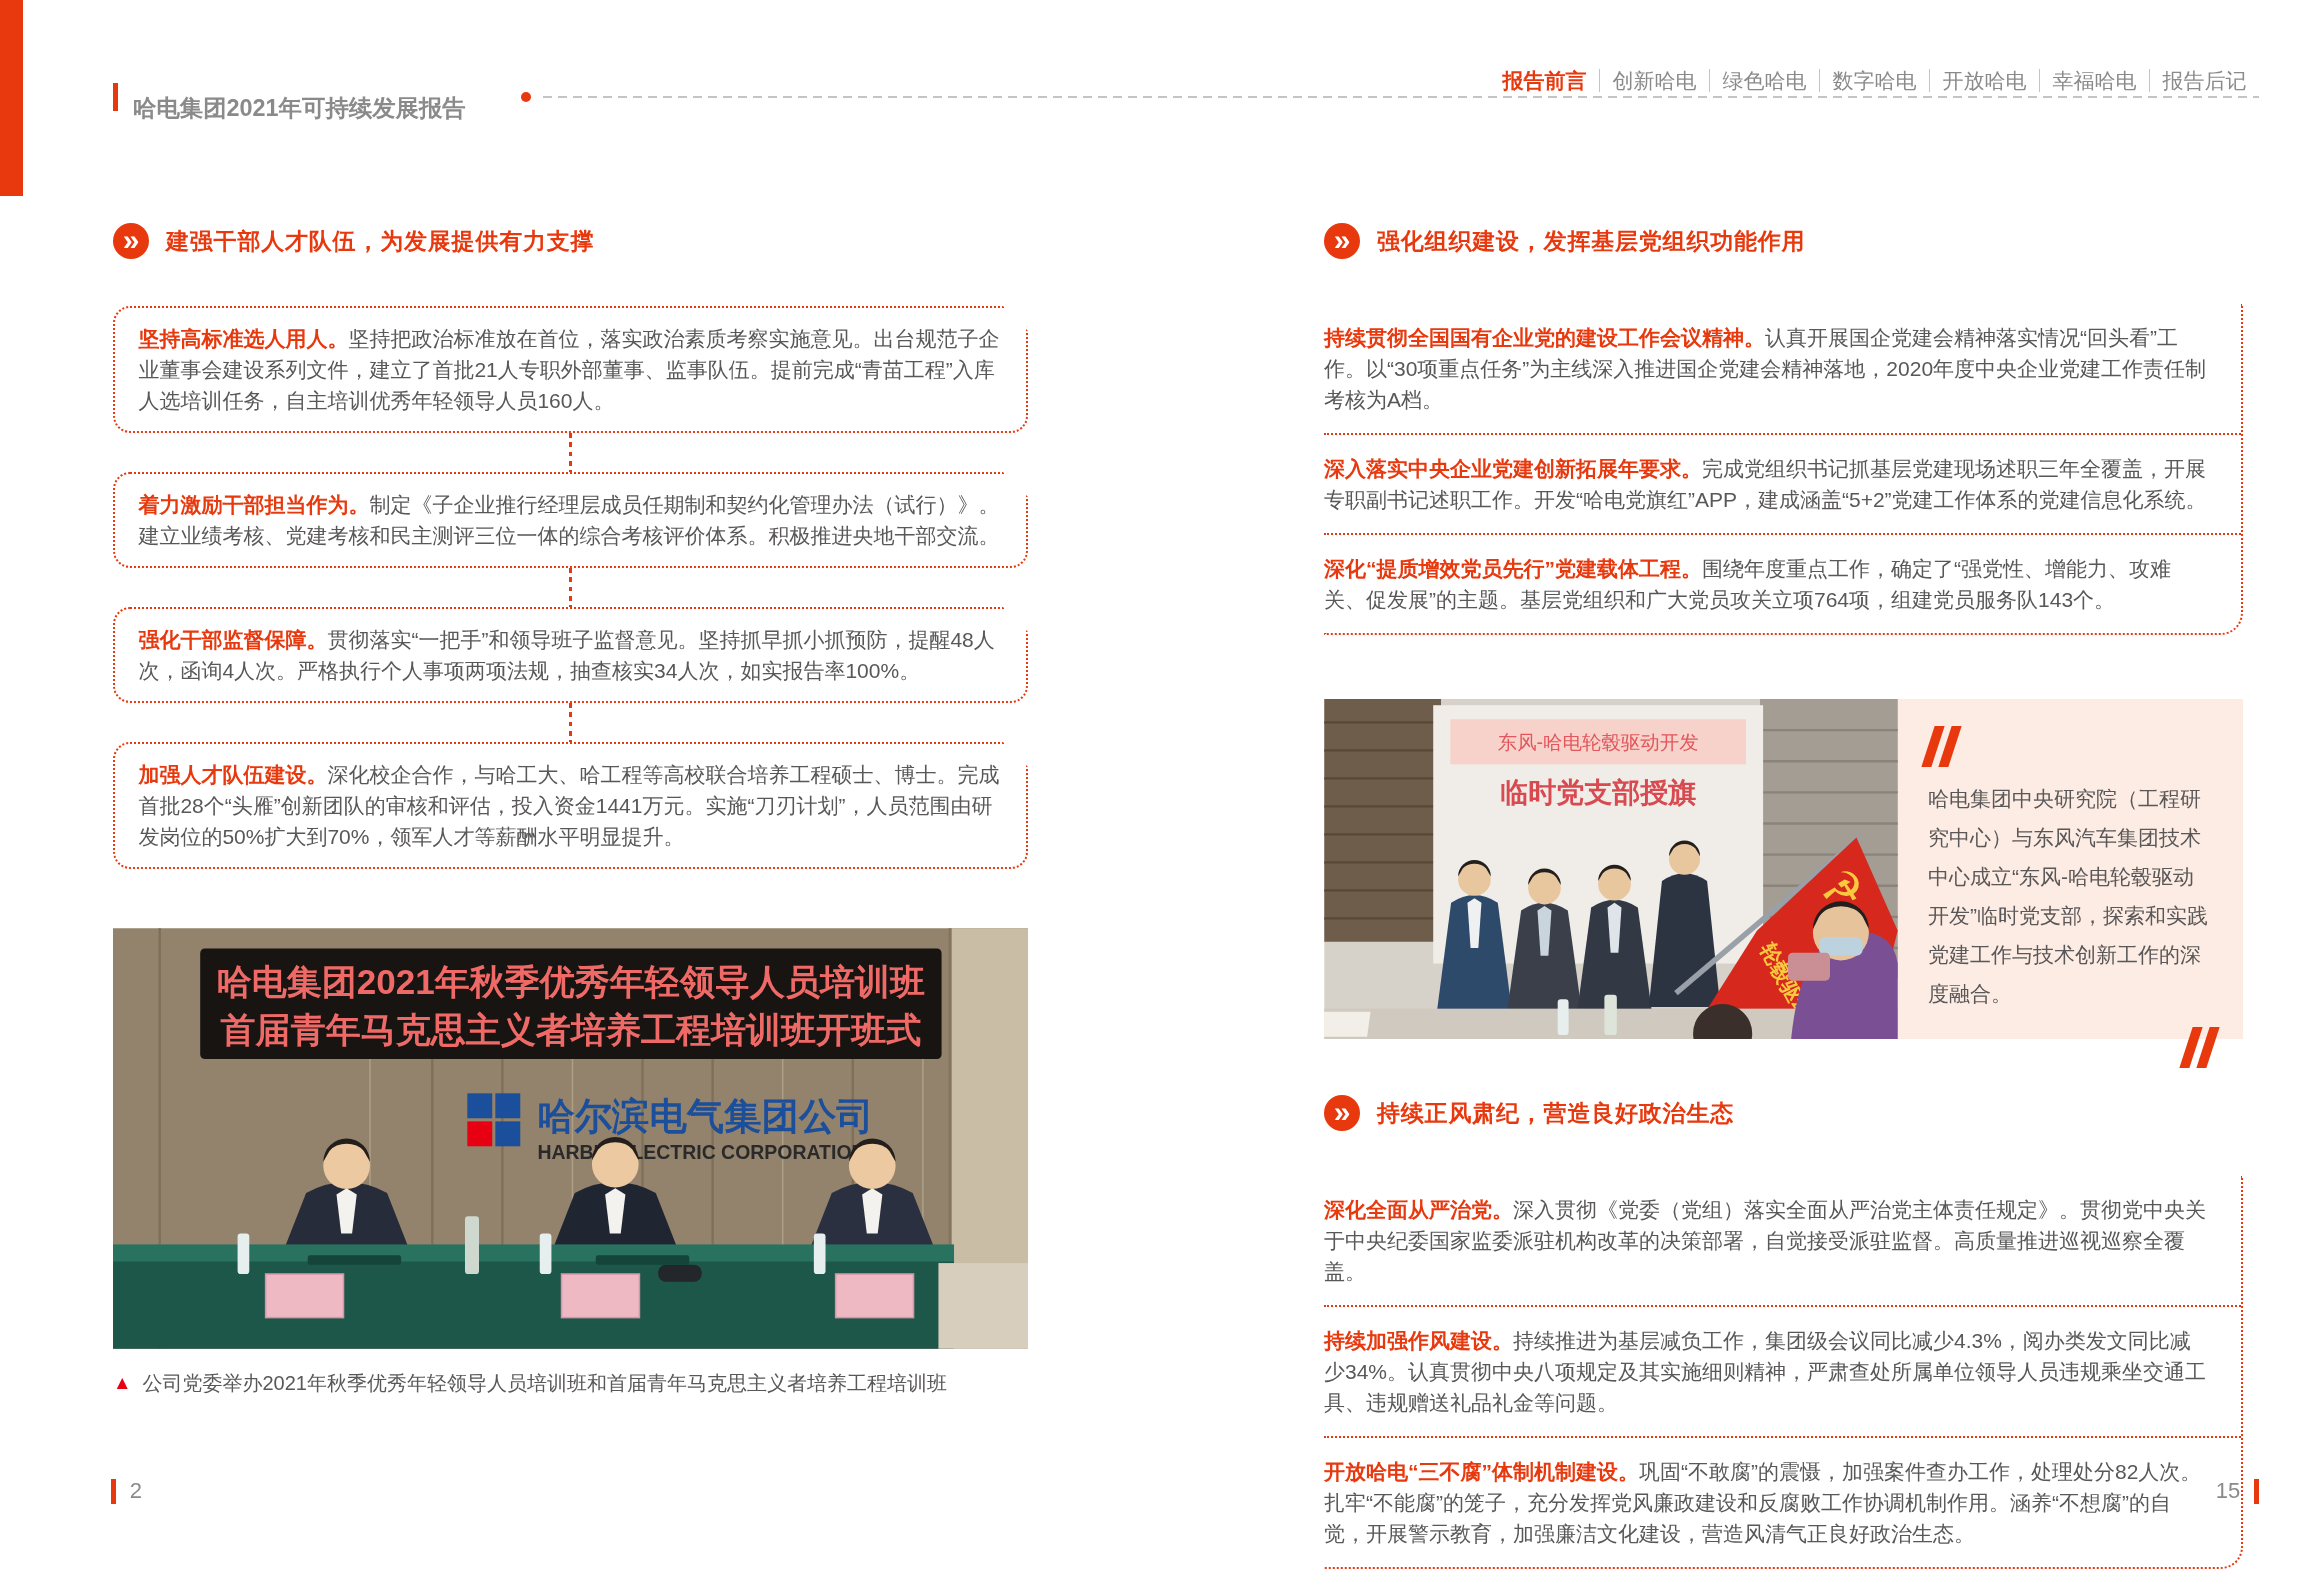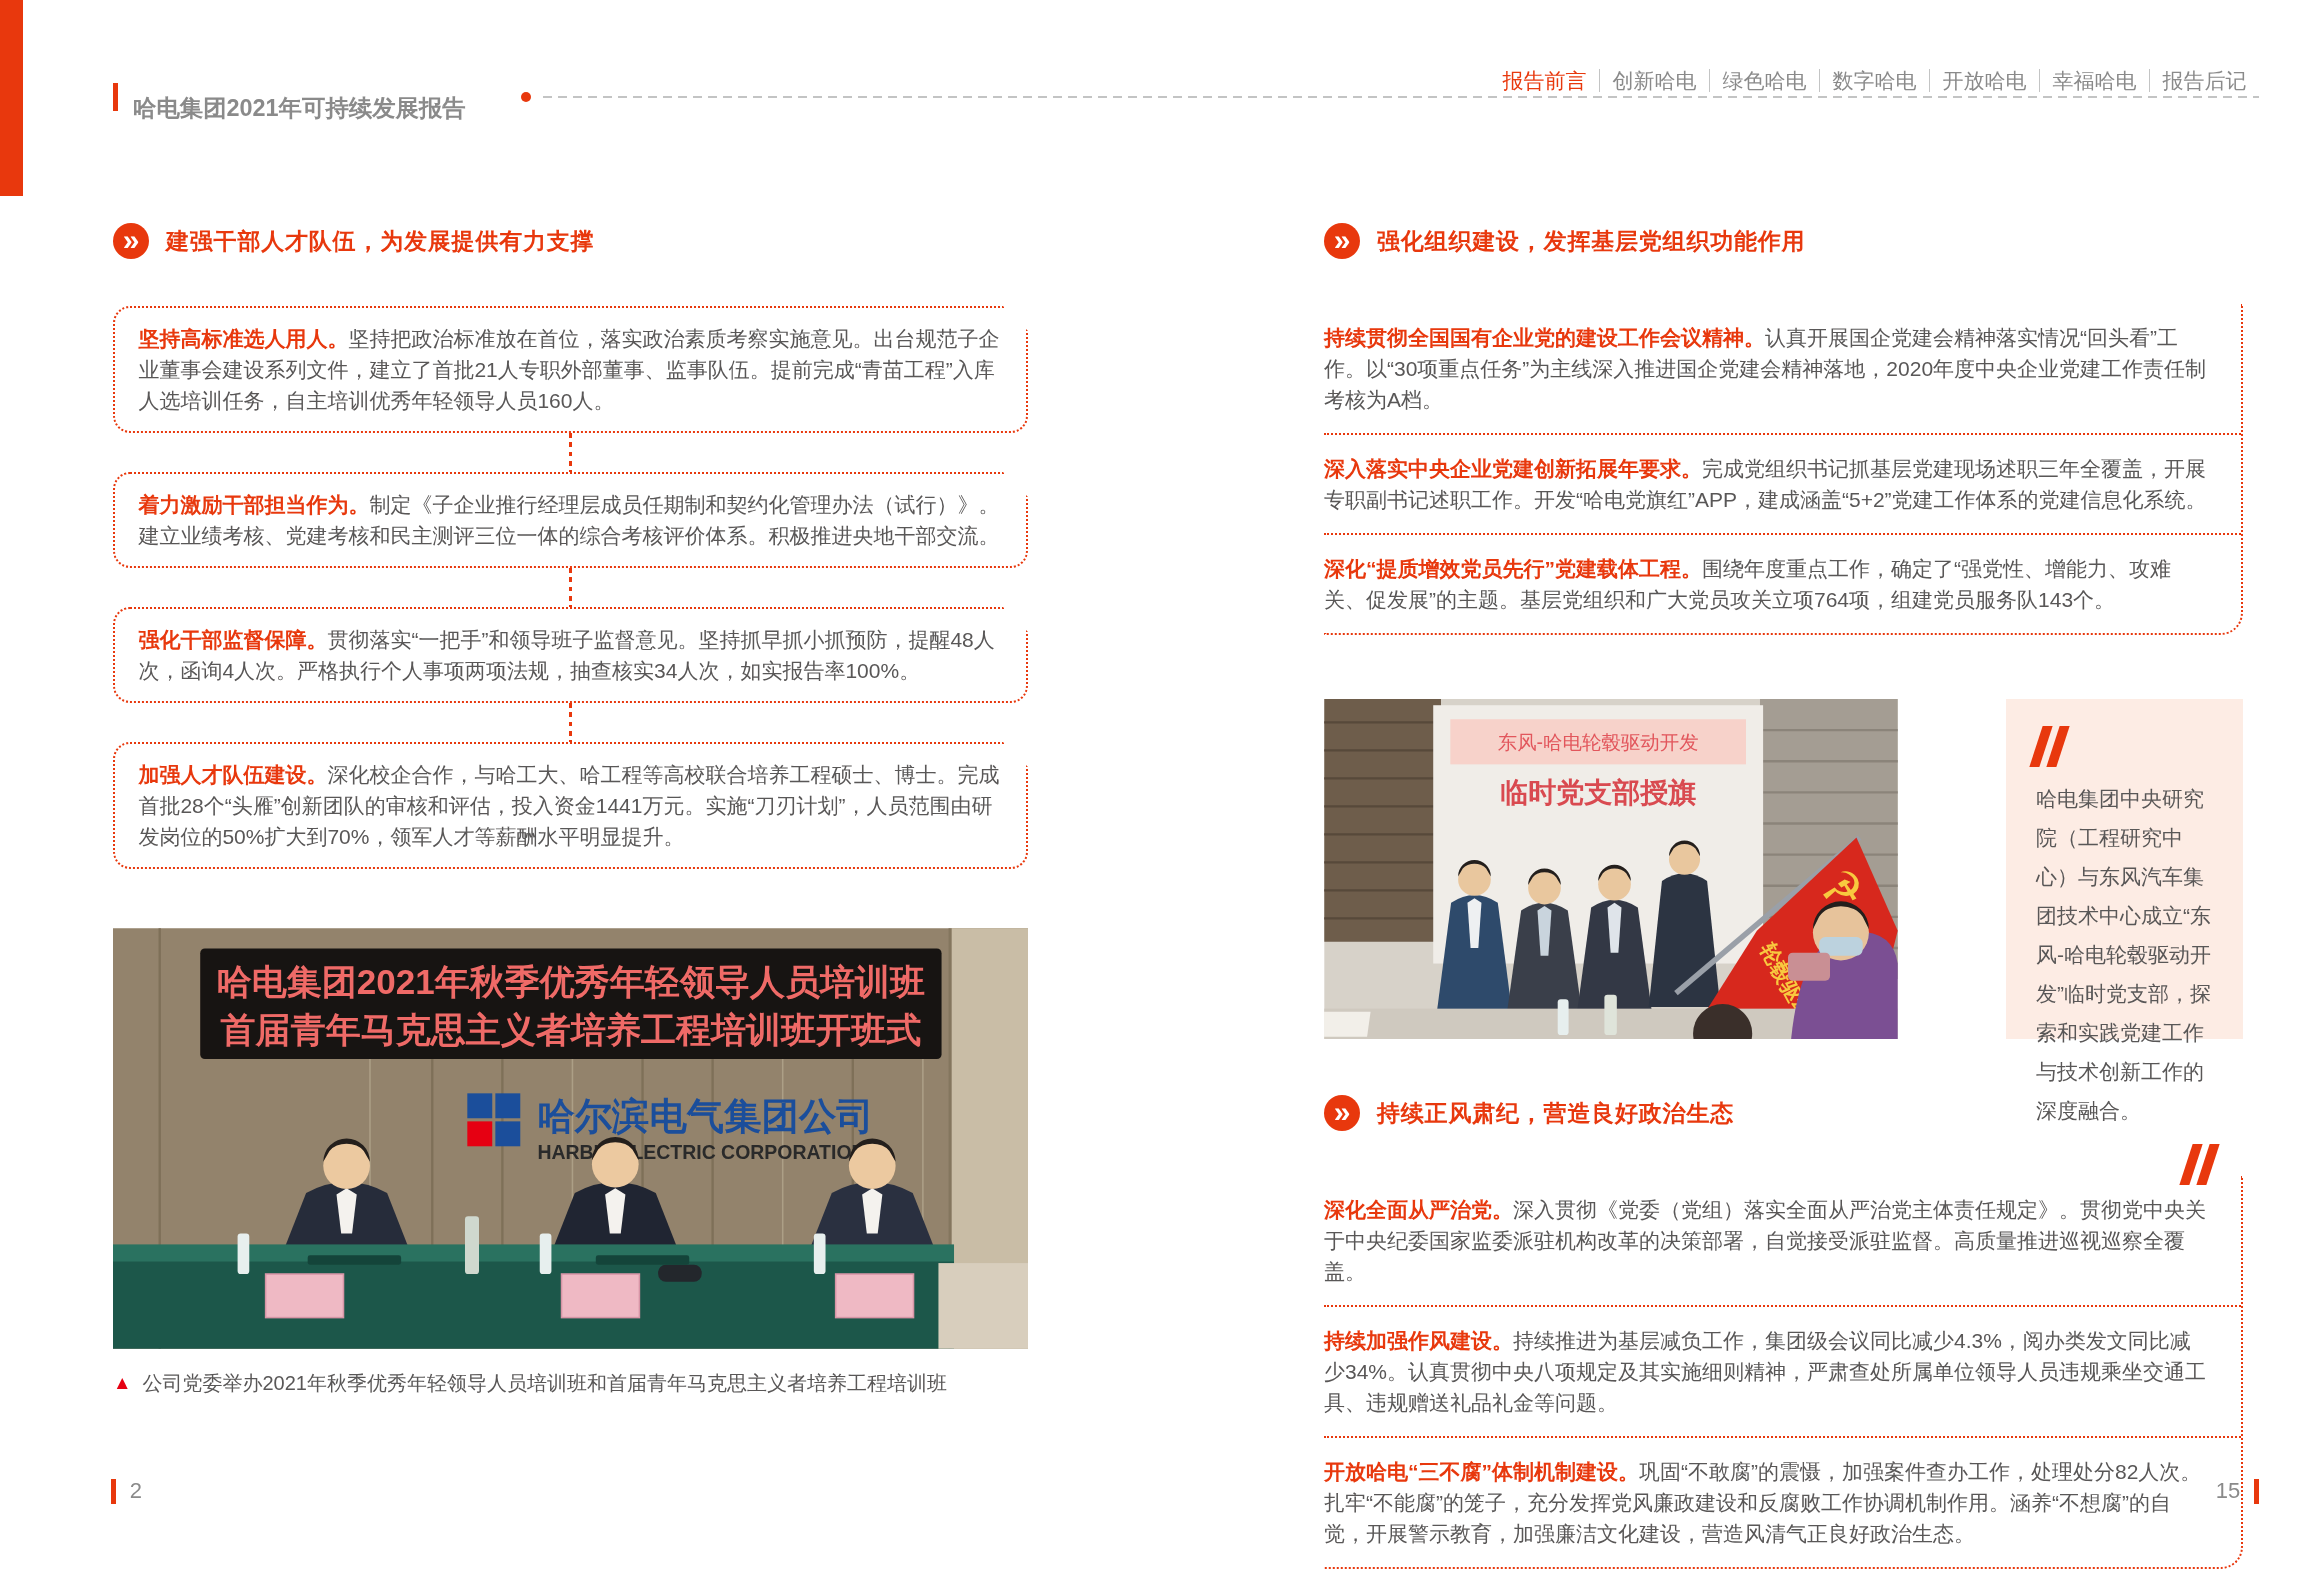--- a/index.html
+++ b/index.html
@@ -18,21 +18,21 @@
   .red-corner{position:absolute;left:0;top:0;width:23.4px;height:196px;background:var(--accent);}
   
   .header{position:absolute;left:113px;top:81px;width:2146px;height:36px;}
   .htick{position:absolute;left:0;top:1.6px;width:4.7px;height:28px;background:var(--accent);}
   .htitle{position:absolute;left:20px;top:12px;font-size:23.4px;font-weight:bold;color:var(--muted);line-height:31px;white-space:nowrap;}
   .hdot{position:absolute;left:408px;top:11px;width:10px;height:10px;border-radius:50%;background:var(--accent);}
   .hdash{position:absolute;left:430px;right:0;top:15px;height:2.3px;
     background:repeating-linear-gradient(90deg,var(--dash) 0 8.6px,transparent 8.6px 15px);}
   .nav{position:absolute;right:0;top:-12.5px;display:flex;align-items:center;background:#ffffff;padding-left:11px;}
   .nav-item{font-size:21px;color:var(--muted);padding:0 12.5px;line-height:23.4px;white-space:nowrap;}
-  .nav-item.active{color:var(--accent);font-weight:normal;}
+  .nav-item.active{color:var(--accent);font-weight:bold;}
   .nav-item + .nav-item{border-left:1.6px solid var(--dash);}
   
   .section-head{display:flex;align-items:center;height:42px;}
   .chev{flex:0 0 auto;width:36px;height:36px;border-radius:50%;background:var(--accent);color:#fff;
     font-size:30px;font-weight:bold;line-height:34px;text-align:center;margin-right:17px;}
   .section-head h2{margin:0;font-size:23px;font-weight:bold;color:var(--accent);letter-spacing:0.8px;}
   
   .col{position:absolute;top:220px;}
   .left-col{left:113px;width:915px;}
   .right-col{left:1324px;width:919px;}
@@ -50,21 +50,21 @@
   .rgroup{margin-top:42px;border-right:2.3px dotted var(--accent);border-bottom:2.3px dotted var(--accent);
     border-bottom-right-radius:22px;}
   .rgroup .item{padding:18px 33px 18px 0;font-size:21px;line-height:31px;color:var(--body);}
   .rgroup .item + .item{border-top:2.3px dotted var(--accent);}
   
   .photo-left{margin-top:59px;width:915px;height:421px;}
   .caption{margin-top:20px;display:flex;align-items:flex-start;font-size:20px;color:var(--body);}
   .caption .tri{color:#e60012;margin-right:11px;font-size:18.7px;line-height:28px;}
   .caption span.cap-text{line-height:28px;}
   .media-row{margin-top:64px;display:flex;width:919px;height:340px;}
-  .photo-right{width:682px;height:340px;flex:0 0 auto;}
+  .photo-right{width:574px;height:340px;flex:0 0 auto;}
   
   .quote{flex:1;background:var(--quotebg);padding:26.5px 30px;position:relative;}
   .qmark{display:flex;gap:7px;height:41px;}
   .qmark .bar{width:10px;height:41px;background:var(--accent);transform:skewX(-18deg);}
   .qmark.close{justify-content:flex-end;margin-top:14px;}
   .quote p{margin:12.5px 0 0 0;font-size:21px;line-height:39px;color:var(--body);}
   .sec2{margin-top:53px;}
   
   .pageno{position:absolute;top:1478px;display:flex;align-items:center;font-size:22px;color:var(--muted);}
   .pageno .bar{width:4.7px;height:25px;background:var(--accent);}

